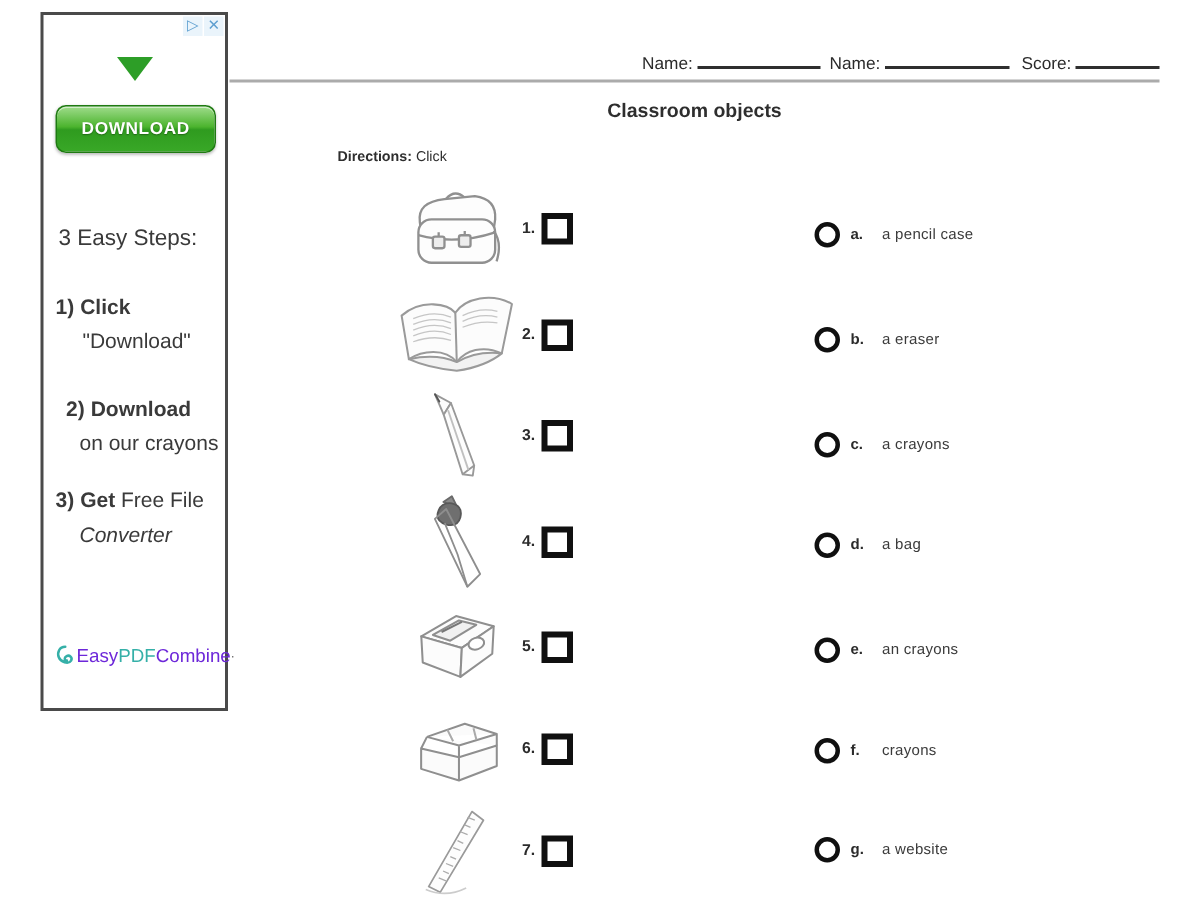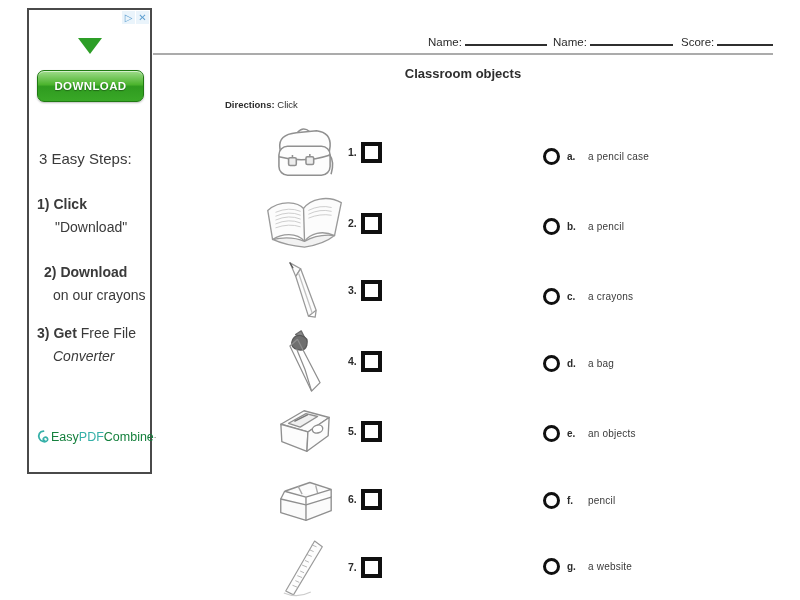--- a/index.html
+++ b/index.html
@@ -27,21 +27,21 @@
       text-shadow:0 1px 1px rgba(0,0,0,.35);
       display:flex;align-items:center;justify-content:center;cursor:pointer;}
   .ad-text{position:absolute;font-size:14px;color:#3a3a3a;white-space:nowrap;}
   .steps-title{left:10px;top:140px;font-size:15px;}
   .s1a{left:8px;top:186px;} .s1b{left:26px;top:209px;}
   .s2a{left:15px;top:254px;} .s2b{left:24px;top:277px;}
   .s3a{left:8px;top:315px;} .s3b{left:24px;top:338px;font-style:italic;}
   .stepnum{margin-right:4px;font-weight:bold;}
   .kw{font-weight:bold;}
   .ad-logo{position:absolute;left:8px;top:420px;font-size:12.5px;display:flex;align-items:center;cursor:pointer;white-space:nowrap;}
-  .logo-gray{color:#15803d;} .logo-teal{color:#35b0a8;}
+  .logo-gray{color:#6d28d9;} .logo-teal{color:#35b0a8;}
   .logo-mark{font-size:8px;vertical-align:super;color:#5a5a5a;}
 
   
   .header-line{position:absolute;left:153px;top:53px;width:620px;border-top:2px solid #ababab;}
   .hgroup{position:absolute;top:33px;font-weight:normal;font-size:11.5px;color:#2b2b2b;white-space:nowrap;}
   .h-name{left:428px;} .h-date{left:553px;} .h-score{left:681px;}
   .uline{display:inline-block;height:11px;border-bottom:2px solid #2f2f2f;margin-left:3px;}
   .ul-name{width:82px;} .ul-date{width:83px;} .ul-score{width:56px;}
   .ws-title{position:absolute;left:153px;top:66px;width:620px;text-align:center;
       font-weight:bold;font-size:13px;color:#2e2e2e;}
@@ -237,39 +237,39 @@
 </div>
 
 <div class="answer-row a1">
   <div class="radio"></div>
   <span class="ans-letter">a.</span>
   <span class="ans-text">a pencil case</span>
 </div>
 <div class="answer-row a2">
   <div class="radio"></div>
   <span class="ans-letter">b.</span>
-  <span class="ans-text">a pencil</span>
+  <span class="ans-text">a eraser</span>
 </div>
 <div class="answer-row a3">
   <div class="radio"></div>
   <span class="ans-letter">c.</span>
   <span class="ans-text">a crayons</span>
 </div>
 <div class="answer-row a4">
   <div class="radio"></div>
   <span class="ans-letter">d.</span>
   <span class="ans-text">a bag</span>
 </div>
 <div class="answer-row a5">
   <div class="radio"></div>
   <span class="ans-letter">e.</span>
-  <span class="ans-text">an objects</span>
+  <span class="ans-text">an crayons</span>
 </div>
 <div class="answer-row a6">
   <div class="radio"></div>
   <span class="ans-letter">f.</span>
-  <span class="ans-text">pencil</span>
+  <span class="ans-text">crayons</span>
 </div>
 <div class="answer-row a7">
   <div class="radio"></div>
   <span class="ans-letter">g.</span>
   <span class="ans-text">a website</span>
 </div>
 
 </body></html>

